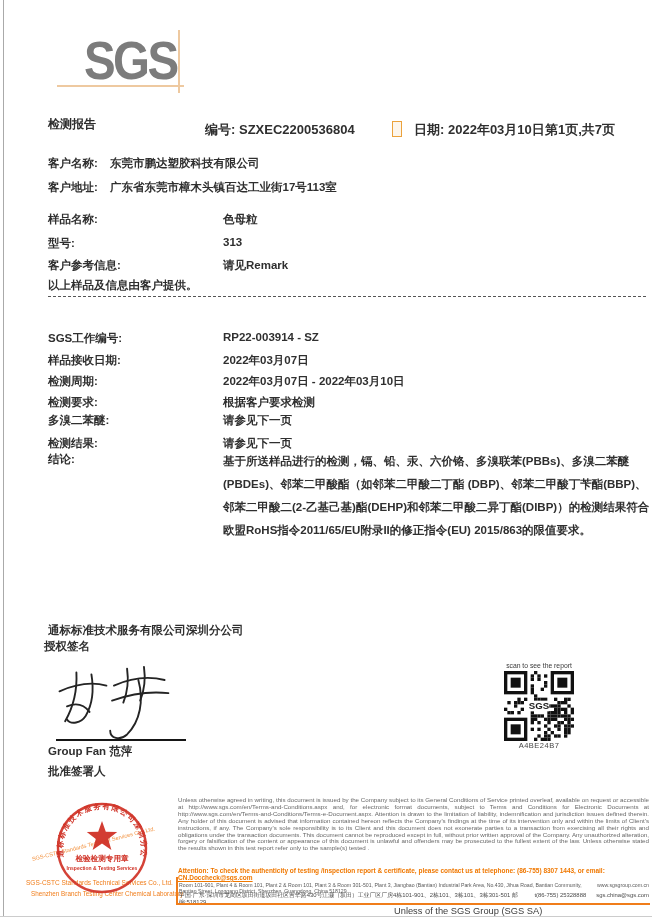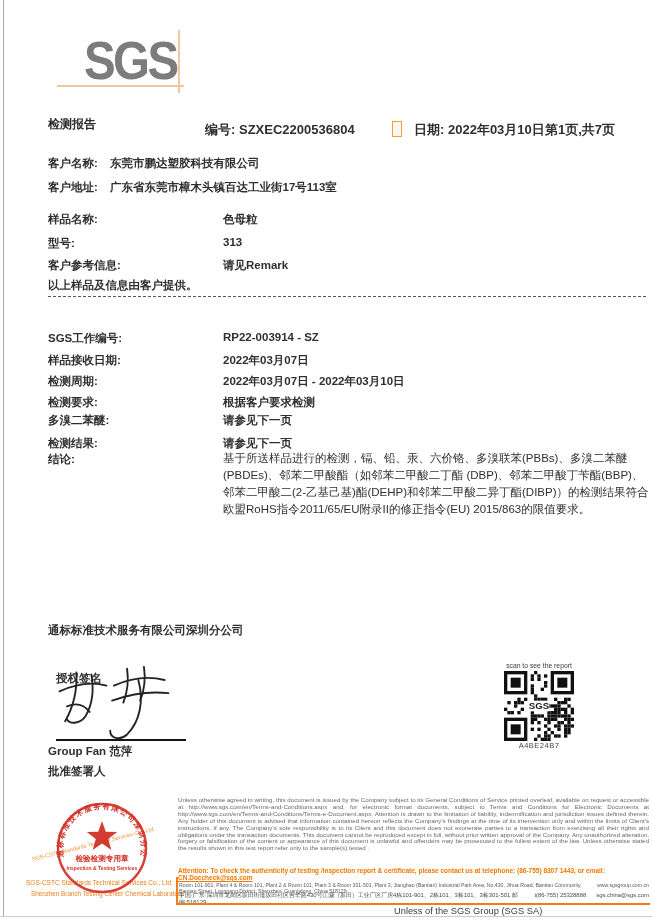--- a/index.html
+++ b/index.html
@@ -24,25 +24,25 @@
   .hdr-no{left:205px;} .hdr-date{left:414px;} .hdr-pages{left:545px;}
   .edit-box{left:392px;top:121px;width:8px;height:14px;border:1px solid #eba23c;background:#fdf6ec;}
 
   
   .row{font-size:11.5px;font-weight:700;color:#2f2f2f;white-space:nowrap;}
   .lbl{left:48px;}
   .val-a{left:110px;} .val-b{left:223px;}
   .dash-sep{left:48px;top:296px;width:600px;height:1px;
     background:repeating-linear-gradient(90deg,#555 0 3px,transparent 3px 5px);}
 
-  .conclusion{left:223px;top:450px;width:427px;font-size:11.5px;font-weight:400;
-    color:#2f2f2f;line-height:17px;white-space:normal;}
-
-  
-  .sig-company{left:48px;top:623px;} .sig-label{left:56px;top:639px;margin-top:32px;}
+  .conclusion{left:223px;top:450px;width:427px;font-size:11.5px;font-weight:700;
+    color:#2f2f2f;line-height:23px;white-space:normal;}
+
+  
+  .sig-company{left:48px;top:623px;} .sig-label{left:44px;top:639px;}
   .sig-svg{left:52px;top:663px;}
   .sig-line{left:56px;top:739px;width:130px;height:1.5px;background:#161616;}
   .sig-name{left:48px;top:744px;} .sig-role{left:48px;top:764px;}
 
   
   .qr-caption{left:490px;top:662px;width:98px;text-align:center;font-size:6.8px;color:#3a3a3a;}
   .qr-svg{left:504px;top:671px;}
   .qr-id{left:490px;top:741px;width:98px;text-align:center;font-size:7.5px;color:#474747;letter-spacing:.5px;}
 
   

